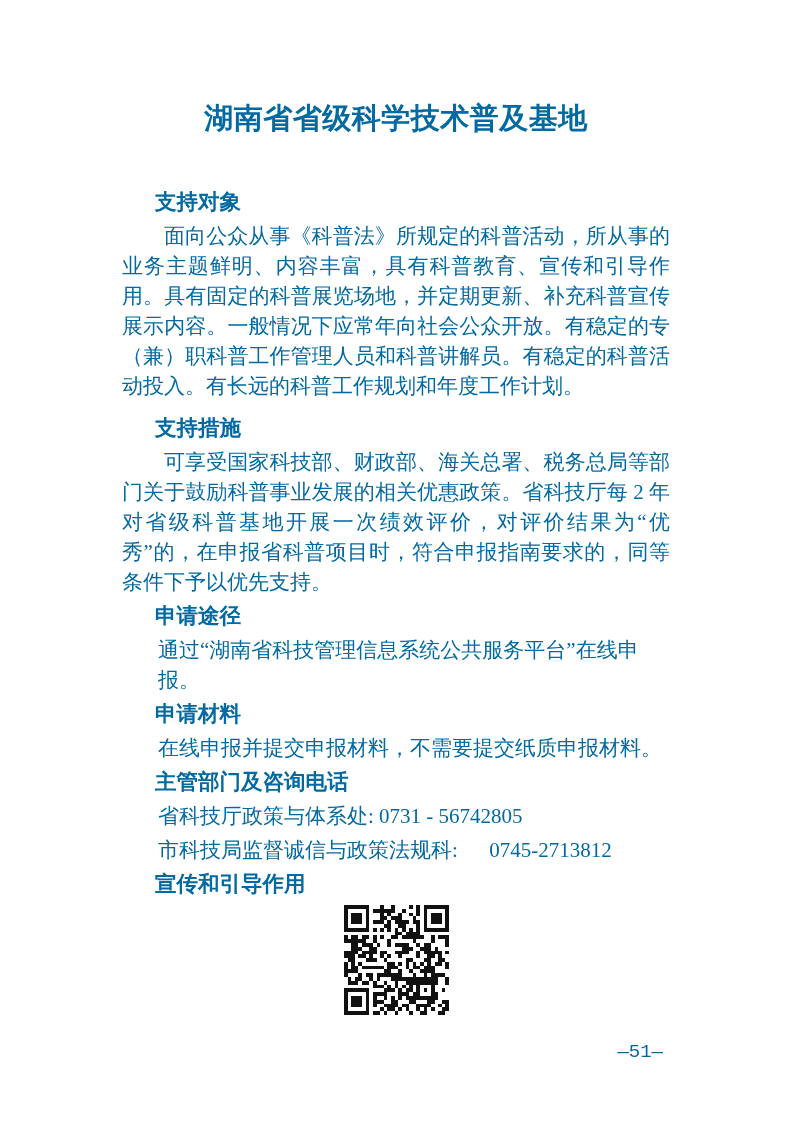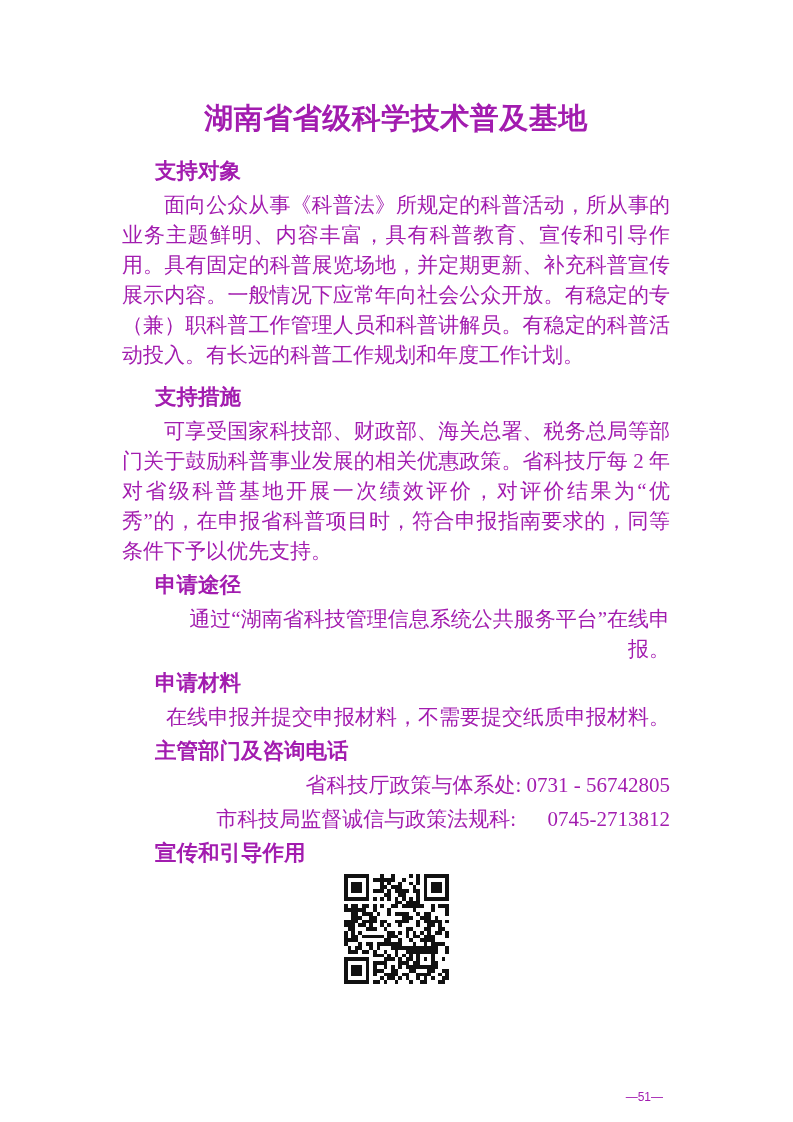--- a/index.html
+++ b/index.html
@@ -1,20 +1,20 @@
 <!DOCTYPE html>
 <html><head>
 <meta charset="utf-8">
 <style>
   html,body{margin:0;padding:0;background:#ffffff;}
   .page{
     position:relative;
     width:793px;height:1122px;
     background:#ffffff;
-    color:#a21caf;
+    color:#0369a1;
     overflow:hidden;
     font-family:"Liberation Serif","DejaVu Serif",serif;
   }
   .inner{padding:0 119px 0 118px;}
   .doc-title{
     margin:0;
     padding-top:100px;
     font-size:29px;
     line-height:36px;
     font-weight:bold;
@@ -23,50 +23,50 @@
     font-family:"Liberation Serif","DejaVu Serif",serif;
   }
   .sec-heading{
     margin:0;
     padding-left:37px;
     font-size:21.5px;
     line-height:30px;
     font-weight:bold;
     font-family:"Liberation Sans","DejaVu Sans",sans-serif;
   }
-  .sec-heading.first{margin-top:20px;}
+  .sec-heading.first{margin-top:51px;}
   .sec-heading.m3{margin-top:12px;}
   p{
     margin:4px;
     font-size:21px;
     line-height:30px;
     font-family:"Liberation Serif","DejaVu Serif",serif;
   }
   p.body-para{
     text-align:justify;
     text-indent:42px;
   }
   p.single-line{
     padding-left:36px;
-    text-align:right;
+    text-align:left;
   }
   .qr-wrap{
     width:105px;
     margin:6px auto 0 auto;
   }
   .qr{
     display:block;
     width:105px;height:110px;
   }
   .page-number{
     position:absolute;
-    top:1087px;right:130px;
-    font-size:12px;
+    top:1042px;right:130px;
+    font-size:19px;
     line-height:20px;
-    font-family:Liberation Sans, sans-serif;
+    font-family:Liberation Mono, monospace;
   }
 </style>
 </head>
 <body>
 
 <div class="page">
   <div class="inner">
 
     <h1 class="doc-title">湖南省省级科学技术普及基地</h1>
 

